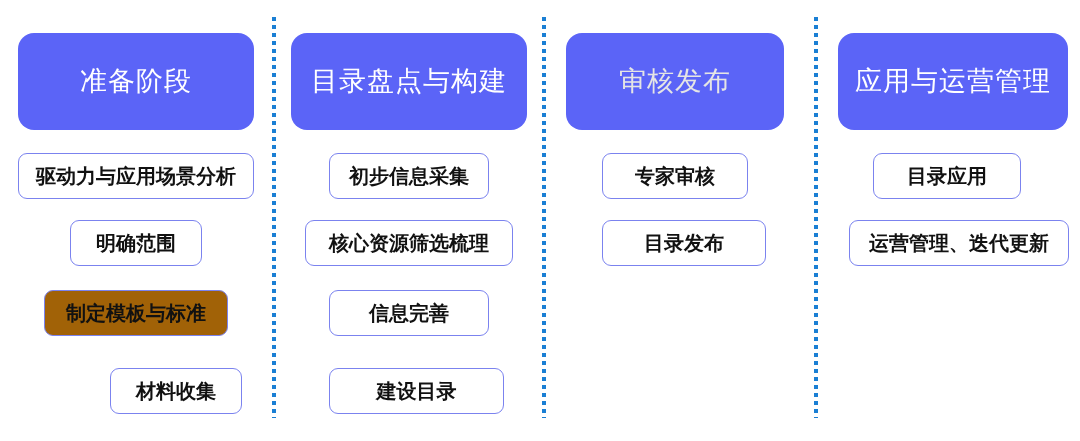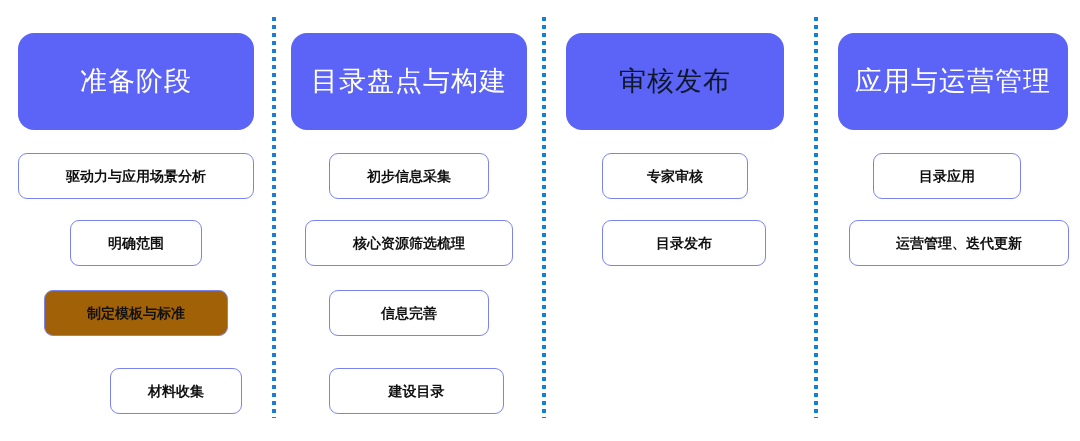--- a/index.html
+++ b/index.html
@@ -63,21 +63,21 @@
     background: #ffffff;
     border: 1.6px solid #7b83ef;
     border-radius: 9px;
     display: flex;
     align-items: center;
     justify-content: center;
     box-sizing: border-box;
   }
   .step-label {
     font-family: "Liberation Sans", "DejaVu Sans", sans-serif;
-    font-size: 14px;
+    font-size: 20px;
     font-weight: 700;
     color: #111111;
     line-height: 1;
     white-space: nowrap;
   }
 </style>
 </head>
 <body>
 
 <div id="canvas" style="width: 1080px; height: 441px; background: rgb(255, 255, 255);">
@@ -108,21 +108,21 @@
     <div class="step-box" style="left: 305px; top: 220px; width: 208px; border-color: rgb(123, 131, 239); background: rgb(255, 255, 255);">
       <span class="step-label" style="color: rgb(17, 17, 17);">核心资源筛选梳理</span>
     </div>
     <div class="step-box" style="left: 329px; top: 290px; width: 160px; border-color: rgb(123, 131, 239); background: rgb(255, 255, 255);">
       <span class="step-label" style="color: rgb(17, 17, 17);">信息完善</span>
     </div>
     <div class="step-box" style="left: 329px; top: 368px; width: 175px; border-color: rgb(123, 131, 239); background: rgb(255, 255, 255);">
       <span class="step-label" style="color: rgb(17, 17, 17);">建设目录</span>
     </div>
     <div class="stage-header" style="left: 566px; width: 218px; background: rgb(91, 100, 247);">
-      <span class="stage-header-label" style="color: #0f172a;">审核发布</span>
+      <span class="stage-header-label" style="color: #e5e5e5;">审核发布</span>
     </div>
     <div class="step-box" style="left: 602px; top: 153px; width: 146px; border-color: rgb(123, 131, 239); background: rgb(255, 255, 255);">
       <span class="step-label" style="color: rgb(17, 17, 17);">专家审核</span>
     </div>
     <div class="step-box" style="left: 602px; top: 220px; width: 164px; border-color: rgb(123, 131, 239); background: rgb(255, 255, 255);">
       <span class="step-label" style="color: rgb(17, 17, 17);">目录发布</span>
     </div>
     <div class="stage-header" style="left: 838px; width: 230px; background: rgb(91, 100, 247);">
       <span class="stage-header-label" style="color: rgb(255, 255, 255);">应用与运营管理</span>
     </div>

